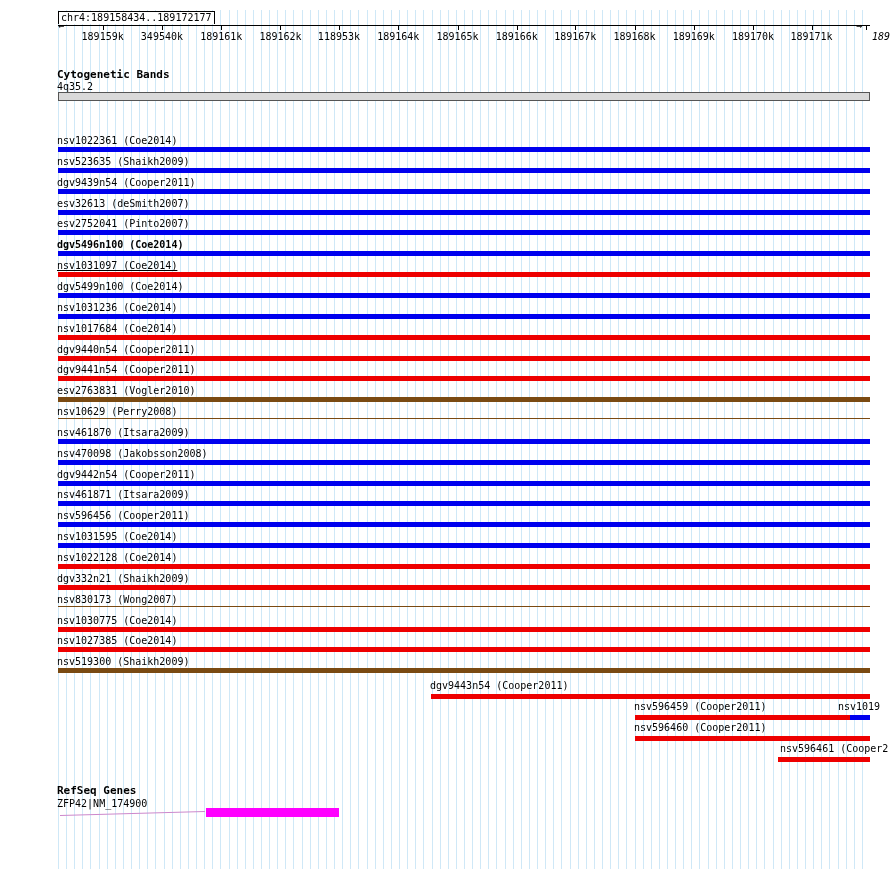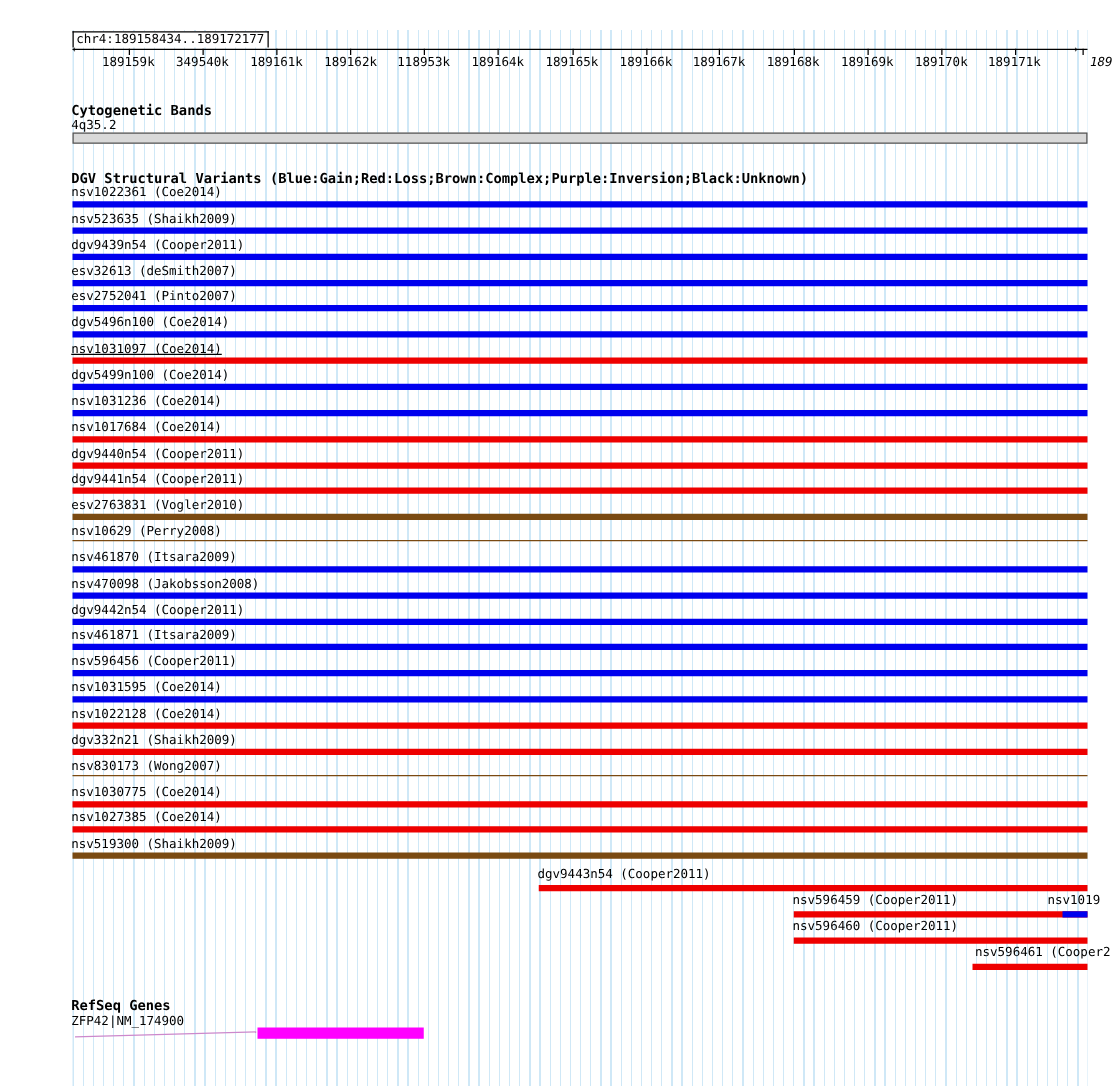--- a/index.html
+++ b/index.html
@@ -1,17 +1,17 @@
 <!DOCTYPE html>
 <html><head>
 <meta charset="utf-8">
 <style>
   html,body{margin:0;padding:0;background:#ffffff;}
   body{width:890px;height:869px;position:relative;font-family:"DejaVu Sans Mono","Liberation Mono",monospace;color:#000;overflow:hidden;}
-  #stage{position:relative;width:890px;height:626px;margin-top:14px;}
+  #stage{position:relative;width:890px;height:626px;}
 
   
   .gridarea{position:absolute;left:58px;top:10px;width:812px;height:859px;
     background-image:repeating-linear-gradient(to right,#cfe8f7 0px,#cfe8f7 1px,transparent 1px,transparent 8.12px);
     pointer-events:none;}
 
   .coordbox{position:absolute;left:58px;top:11px;font-size:10px;line-height:12px;
     border:1px solid #000;border-bottom:none;padding:0 2px;background:#fff;}
   .rulerline{position:absolute;left:58px;top:25px;width:812px;height:1px;background:#000;}
   .tick{position:absolute;width:1px;height:5px;background:#000;top:25px;}
@@ -68,33 +68,32 @@
       <div class="tick" style="left: 811.536px;"></div>
       <div class="ticklabel" style="left: 811.536px;">189171k</div>
       <div class="tick" style="left: 865.94px;"></div>
       <div class="ticklabel" style="left: 893px; font-style: italic;">189172k</div>
     </div>
 
   <div class="secttitle" style="left:57px;top:68px;">Cytogenetic Bands</div>
   <div class="label" style="left:57px;top:81px;">4q35.2</div>
   <div class="cytoband" style="top:92px;"></div>
 
-  <div class="secttitle" style="left:57px;top:122px;">DGV Structural Variants (Blue:Gain;Red:Loss;Brown:Complex;Purple:Inversion;Black:Unknown)</div>
   <div id="dgv-rows">
       <div class="label" style="left: 57px; top: 135px;">nsv1022361 (Coe2014)</div>
       <div class="track" style="left: 58px; width: 812px; top: 147px; height: 5px; background: rgb(0, 0, 238);"></div>
       <div class="label" style="left: 57px; top: 155.85px;">nsv523635 (Shaikh2009)</div>
       <div class="track" style="left: 58px; width: 812px; top: 167.85px; height: 5px; background: rgb(0, 0, 238);"></div>
       <div class="label" style="left: 57px; top: 176.7px;">dgv9439n54 (Cooper2011)</div>
       <div class="track" style="left: 58px; width: 812px; top: 188.7px; height: 5px; background: rgb(0, 0, 238);"></div>
       <div class="label" style="left: 57px; top: 197.55px;">esv32613 (deSmith2007)</div>
       <div class="track" style="left: 58px; width: 812px; top: 209.55px; height: 5px; background: rgb(0, 0, 238);"></div>
       <div class="label" style="left: 57px; top: 218.4px;">esv2752041 (Pinto2007)</div>
       <div class="track" style="left: 58px; width: 812px; top: 230.4px; height: 5px; background: rgb(0, 0, 238);"></div>
-      <div class="label" style="left: 57px; top: 239.25px;">dgv5496n100 (Coe2014)</div>
+      <div class="label" style="left: 57px; top: 239.25px; font-weight: bold;">dgv5496n100 (Coe2014)</div>
       <div class="track" style="left: 58px; width: 812px; top: 251.25px; height: 5px; background: rgb(0, 0, 238);"></div>
       <div class="label" style="left: 57px; top: 260.1px; text-decoration: underline;">nsv1031097 (Coe2014)</div>
       <div class="track" style="left: 58px; width: 812px; top: 272.1px; height: 5px; background: rgb(238, 0, 0);"></div>
       <div class="label" style="left: 57px; top: 280.95px;">dgv5499n100 (Coe2014)</div>
       <div class="track" style="left: 58px; width: 812px; top: 292.95px; height: 5px; background: rgb(0, 0, 238);"></div>
       <div class="label" style="left: 57px; top: 301.8px;">nsv1031236 (Coe2014)</div>
       <div class="track" style="left: 58px; width: 812px; top: 313.8px; height: 5px; background: rgb(0, 0, 238);"></div>
       <div class="label" style="left: 57px; top: 322.65px;">nsv1017684 (Coe2014)</div>
       <div class="track" style="left: 58px; width: 812px; top: 334.65px; height: 5px; background: rgb(238, 0, 0);"></div>
       <div class="label" style="left: 57px; top: 343.5px;">dgv9440n54 (Cooper2011)</div>

